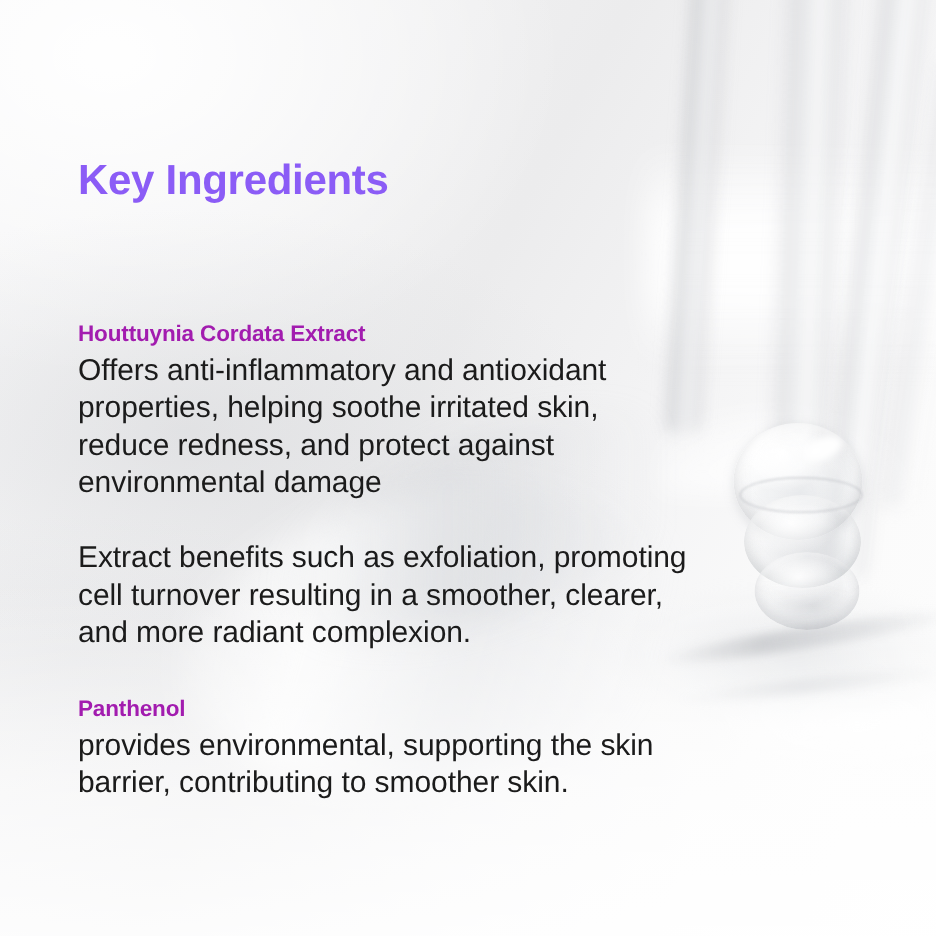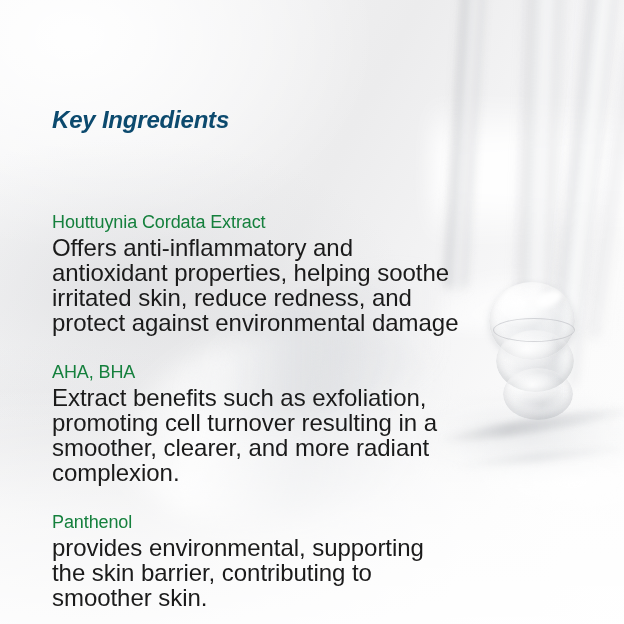--- a/index.html
+++ b/index.html
@@ -293,50 +293,49 @@
     top: 0;
     width: 420px;
     height: 100%;
   }
 
   .title {
     position: absolute;
     top: 96px;
     left: 0;
     margin: 0;
-    font-size: 24px;
+    font-size: 28px;
     line-height: 48px;
     font-weight: 700;
-    font-style: italic;
     letter-spacing: -0.2px;
-    color: #0c4a6e;
+    color: #8b5cf6;
   }
 
   .sections {
     position: absolute;
     top: 210px;
     left: 0;
     width: 408px;
   }
 
   .section { margin: 0 0 25px 0; }
   .section:last-child { margin-bottom: 0; }
 
   .section-heading {
     margin: 0;
-    font-size: 18px;
+    font-size: 15px;
     line-height: 25px;
-    font-weight: 400;
-    color: #15803d;
+    font-weight: 700;
+    color: #a21caf;
     letter-spacing: -0.1px;
   }
 
   .section-body {
     margin: 0;
-    font-size: 24px;
+    font-size: 20px;
     line-height: 25px;
     font-weight: 400;
     color: #1b1b1b;
     letter-spacing: -0.05px;
   }
 </style>
 </head>
 <body>
 
 <div id="card">
@@ -373,21 +372,20 @@
     <h1 class="title">Key Ingredients</h1>
 
     <div class="sections">
 
       <div class="section">
         <div class="section-heading">Houttuynia Cordata Extract</div>
         <div class="section-body">Offers anti-inflammatory and antioxidant properties, helping soothe irritated skin, reduce redness, and protect against environmental damage</div>
       </div>
 
       <div class="section">
-        <div class="section-heading">AHA, BHA</div>
         <div class="section-body">Extract benefits such as exfoliation, promoting cell turnover resulting in a smoother, clearer, and more radiant complexion.</div>
       </div>
 
       <div class="section">
         <div class="section-heading">Panthenol</div>
         <div class="section-body">provides environmental, supporting the skin barrier, contributing to smoother skin.</div>
       </div>
 
     </div>
   </div>

